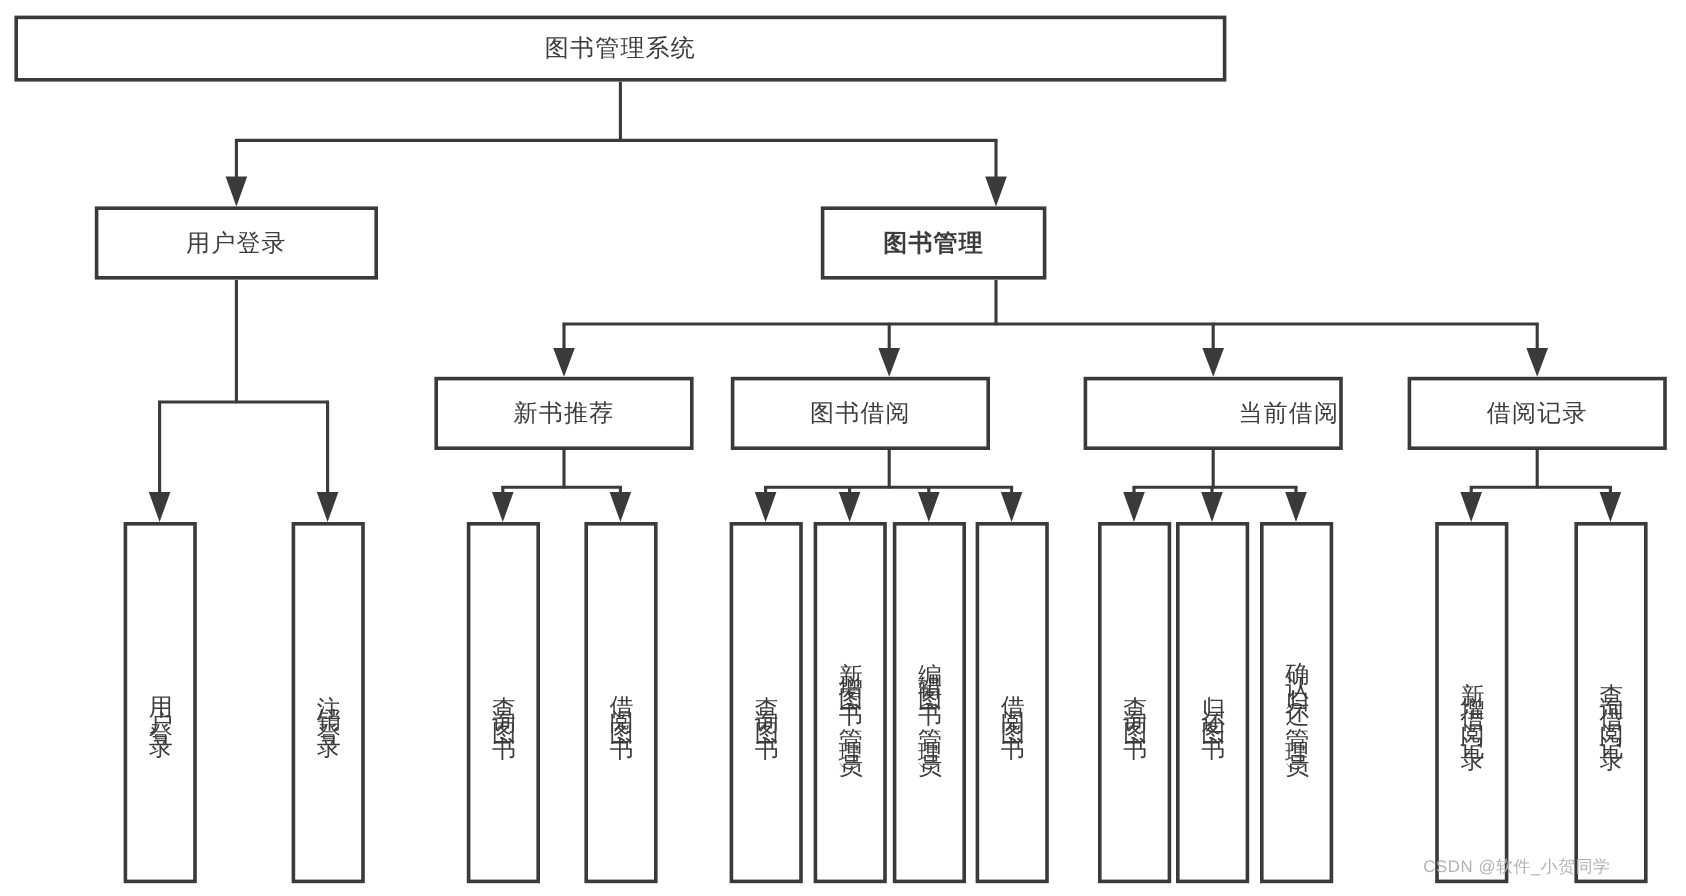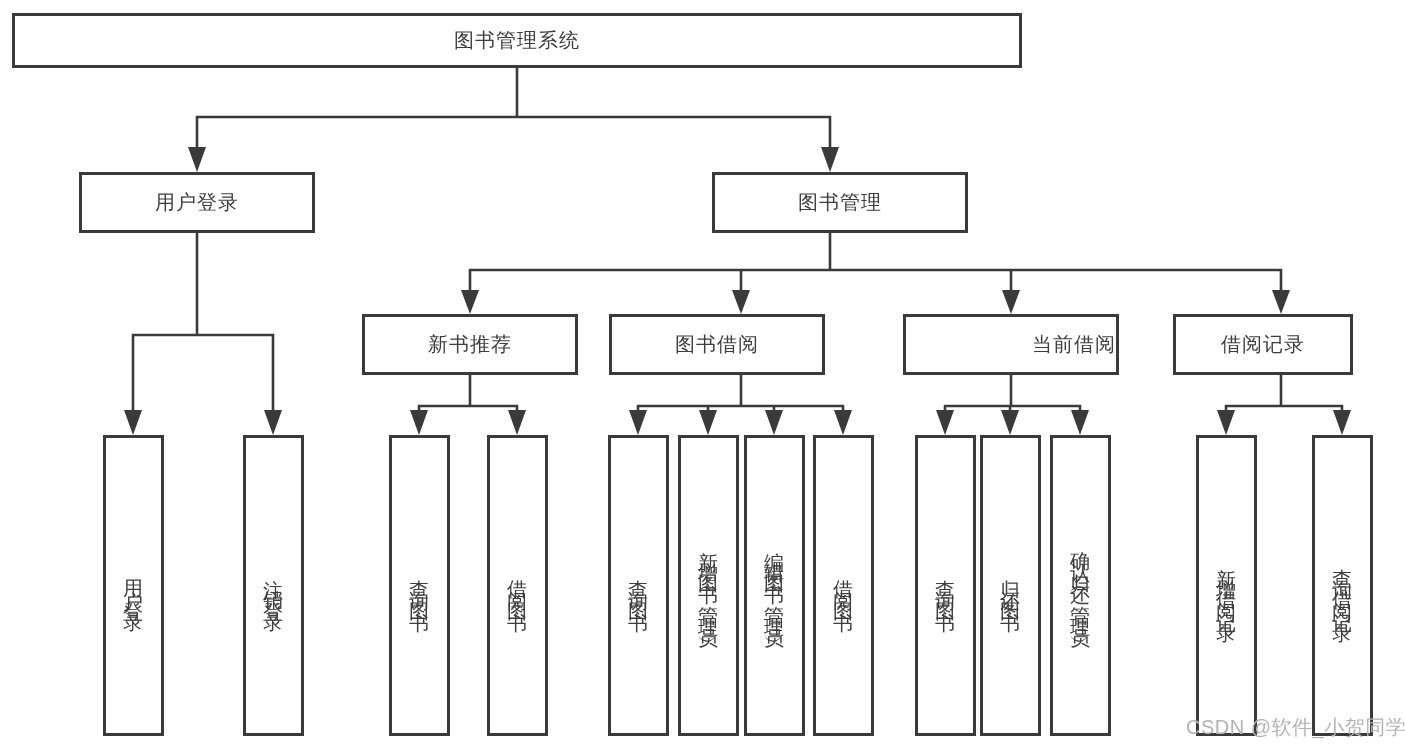--- a/index.html
+++ b/index.html
@@ -42,21 +42,21 @@
     font-size:20px;
     letter-spacing:11px;
     color:var(--text);
     line-height:1;
   }
   .watermark{
     position:absolute;
     left:1186px;
     top:714px;
     z-index:5;
-    font-size:20px;
+    font-size:14px;
     color:var(--watermark);
     white-space:nowrap;
     letter-spacing:0.5px;
   }
 </style>
 </head>
 <body>
 
 <div class="stage">
 
@@ -129,34 +129,34 @@
     </g>
   </svg>
 
   <div class="box h" style="left:12px;top:13px;width:1010px;height:55px;">
     <span>图书管理系统</span>
   </div>
 
   <div class="box h" style="left:79px;top:172px;width:236px;height:61px;">
     <span>用户登录</span>
   </div>
-  <div class="box h" style="left:712px;top:172px;width:256px;height:61px;">
+  <div class="box h" style="left:684px;top:172px;width:188px;height:61px;font-weight:bold;">
     <span>图书管理</span>
   </div>
 
   <div class="box h" style="left:362px;top:314px;width:216px;height:61px;align-items:center;">
     <span>新书推荐</span>
   </div>
   <div class="box h" style="left:609px;top:314px;width:216px;height:61px;">
     <span>图书借阅</span>
   </div>
   <div class="box h" style="left:903px;top:314px;width:216px;height:61px;justify-content:flex-end;">
     <span>当前借阅</span>
   </div>
-  <div class="box h" style="left:1173px;top:314px;width:180px;height:61px;">
+  <div class="box h" style="left:1173px;top:314px;width:216px;height:61px;">
     <span>借阅记录</span>
   </div>
 
   <div class="box v" style="left:103px;top:435px;width:61px;height:301px;">
     <span>用户登录</span>
   </div>
   <div class="box v" style="left:243px;top:435px;width:61px;height:301px;">
     <span>注销登录</span>
   </div>
 

